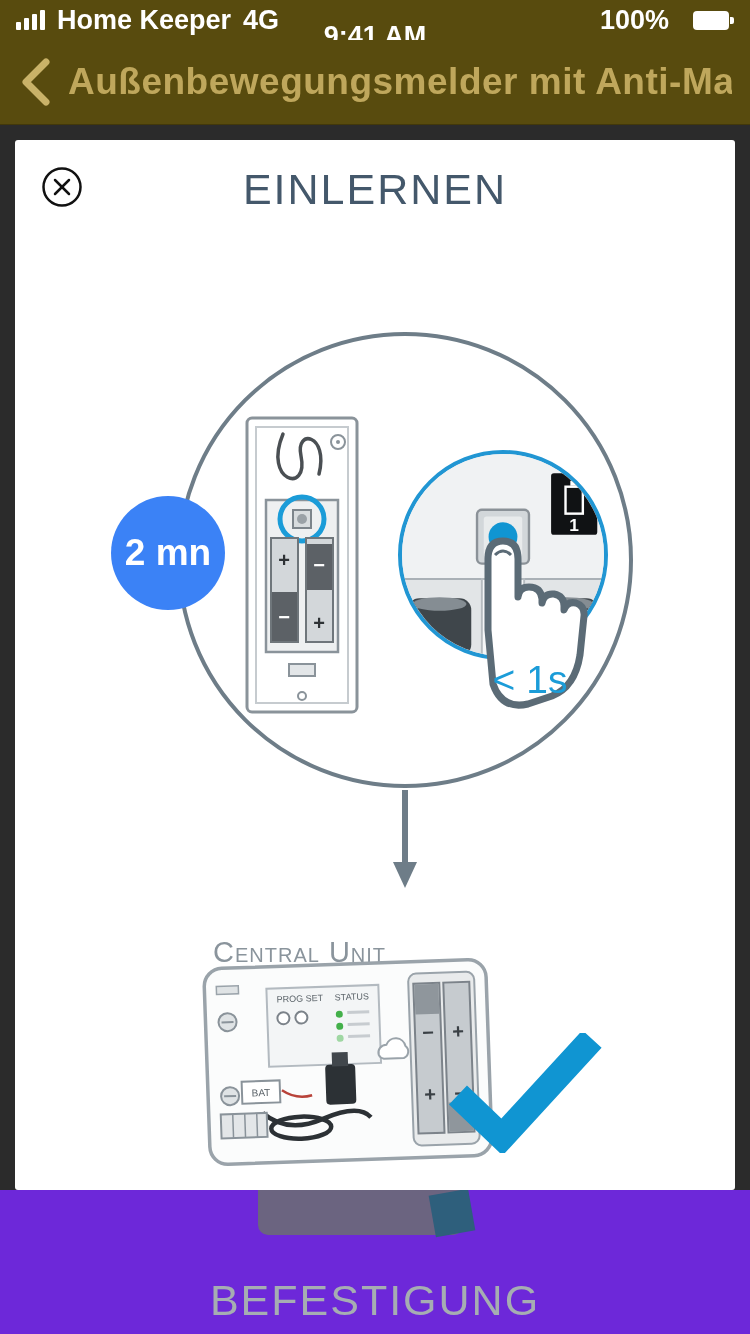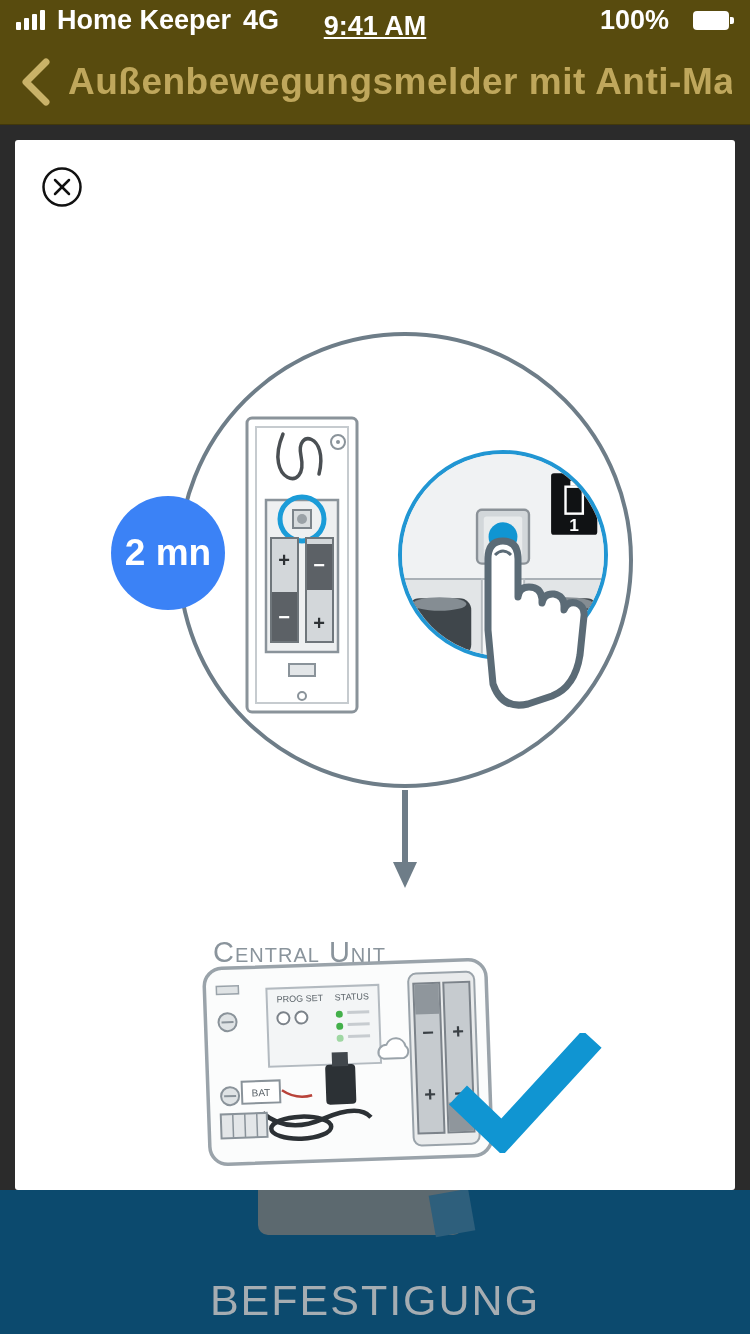--- a/index.html
+++ b/index.html
@@ -6,36 +6,36 @@
   html,body { background:#000; }
   body { font-family:"Liberation Sans", sans-serif; }
   .phone { position:relative; width:750px; height:1334px; background:#2b2b2b; overflow:hidden; margin:0 auto; }
 
   
   .statusbar { position:absolute; top:0; left:0; width:750px; height:40px; background:#584b0e;
                color:#fff; display:flex; align-items:center; padding:8px 16px; font-size:27px; font-weight:700; z-index:20; }
   .sb-left { display:flex; align-items:center; gap:12px; z-index:2; }
   .signal { display:flex; align-items:flex-end; gap:3px; }
   .signal span { width:5px; background:#fff; border-radius:1px; display:block; }
-  .sb-time { position:absolute; left:0; top:6px; width:100%; height:40px; display:flex; align-items:center;
+  .sb-time { position:absolute; left:0; top:16px; width:100%; height:40px; display:flex; align-items:center;
              justify-content:center; font-weight:700; pointer-events:none;text-decoration:underline; }
   .sb-right { margin-left:auto; display:flex; align-items:center; gap:24px; z-index:2; }
   .battery { position:relative; width:41px; height:19px; }
   .battery .body { position:absolute; left:0; top:0; width:36px; height:19px; background:#fff; border-radius:4px; }
   .battery .nub { position:absolute; right:0; top:6px; width:4px; height:7px; background:#fff; border-radius:0 2px 2px 0; }
 
   
   .navbar { position:absolute; top:40px; left:0; width:750px; height:85px; background:#584b0e;
             display:flex; align-items:center; padding:0 18px; z-index:20; border-bottom:1px solid rgba(0,0,0,.25); }
   .back-btn { width:34px; height:52px; flex:0 0 auto; cursor:pointer; }
   .nav-title { margin-left:16px; font-size:37px; font-weight:700; color:#bfa75c; white-space:nowrap;
                overflow:hidden; flex:1; letter-spacing:.5px; }
 
   
-  .dim-bottom { position:absolute; left:0; top:1190px; width:750px; height:144px; background:#0c4a6e; }
+  .dim-bottom { position:absolute; left:0; top:1190px; width:750px; height:144px; background:#6d28d9; }
   .dim-illustration { position:absolute; left:258px; top:0; width:205px; height:45px; background:#6b6e70;
                       border-radius:0 0 10px 10px; opacity:.85; }
   .dim-check { position:absolute; left:432px; top:2px; width:40px; height:42px; background:#2e5f7c; transform:rotate(-10deg); }
   .next-section { position:absolute; left:0; top:86px; width:100%; text-align:center; font-size:43px;
                   color:#a6adb2; letter-spacing:2px; }
 
   
   .modal { position:absolute; left:15px; top:140px; width:720px; height:1050px; background:#fff; border-radius:3px; z-index:10; }
   .close-btn { position:absolute; left:26px; top:26px; width:42px; height:42px; cursor:pointer; }
   .modal-title { position:absolute; top:25px; left:0; width:100%; text-align:center; font-size:43px;
@@ -107,20 +107,21 @@
 
   <div class="modal">
 
     <div class="close-btn">
       <svg viewBox="0 0 42 42">
         <circle cx="21" cy="21" r="18.5" fill="none" stroke="#111" stroke-width="2.5"></circle>
         <line x1="14" y1="14" x2="28" y2="28" stroke="#111" stroke-width="2.5" stroke-linecap="round"></line>
         <line x1="28" y1="14" x2="14" y2="28" stroke="#111" stroke-width="2.5" stroke-linecap="round"></line>
       </svg>
     </div>
+    <div class="modal-title">EINLERNEN</div>
 
     <div class="big-circle"></div>
 
     <svg class="device-svg" viewBox="0 0 118 306">
       <rect x="4" y="6" width="110" height="294" rx="5" fill="#fff" stroke="#8a939a" stroke-width="3"></rect>
       <rect x="13" y="15" width="92" height="276" fill="none" stroke="#c6cbcf" stroke-width="2"></rect>
       <circle cx="95" cy="30" r="7" fill="#fff" stroke="#8a939a" stroke-width="2"></circle>
       <circle cx="95" cy="30" r="2" fill="#8a939a"></circle>
       <path d="M40,22 C20,70 66,82 58,44 C52,16 86,22 76,62" fill="none" stroke="#4a4f53" stroke-width="3.5" stroke-linecap="round"></path>
       <rect x="23" y="88" width="72" height="152" fill="#eef0f1" stroke="#8a939a" stroke-width="2.5"></rect>
@@ -161,20 +162,21 @@
           <text x="179" y="80" fill="#fff" font-size="18" font-weight="bold" text-anchor="middle">1</text>
         </g>
       </svg>
     </div>
 
     <svg class="hand-svg" viewBox="0 0 150 190">
       <path d="M30,95 L30,24 Q30,6 45,6 Q60,6 60,24 L60,62 Q61,52 71,52 Q83,52 84,64 L84,68 Q86,58 96,59 Q106,61 106,71 L106,75 Q109,66 118,68 Q127,71 126,81 L122,120 Q117,152 94,161 L70,169 Q44,175 35,149 Z" fill="#fff" stroke="#5b6b76" stroke-width="7" stroke-linejoin="round"></path>
       <path d="M37,20 Q45,12 53,20" fill="none" stroke="#5b6b76" stroke-width="3"></path>
     </svg>
 
+    <div class="press-hint">&lt; 1s</div>
 
     <svg class="down-arrow" viewBox="0 0 30 100">
       <line x1="15" y1="0" x2="15" y2="76" stroke="#6e7d88" stroke-width="6"></line>
       <polygon points="3,72 27,72 15,98" fill="#6e7d88"></polygon>
     </svg>
 
     <div class="unit-label">Central Unit</div>
     <svg class="unit-svg" viewBox="0 0 290 205">
       <rect x="4" y="4" width="282" height="196" rx="18" fill="#fbfcfc" stroke="#9aa3aa" stroke-width="3.5"></rect>
       <rect x="208" y="16" width="66" height="172" rx="8" fill="#e9ebec" stroke="#9aa3aa" stroke-width="2"></rect>

